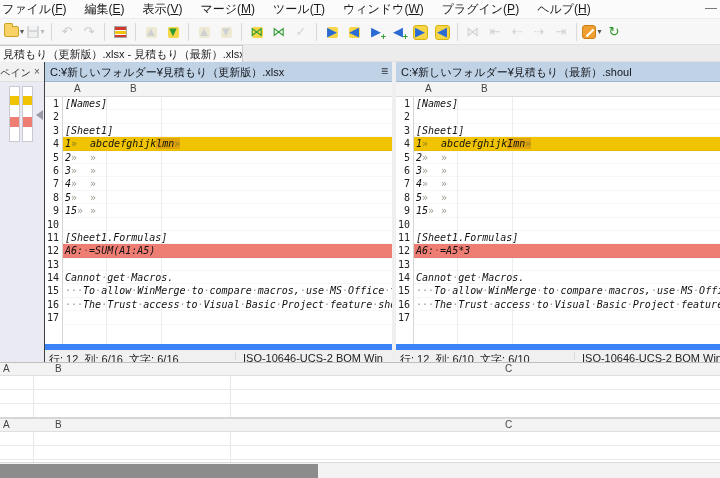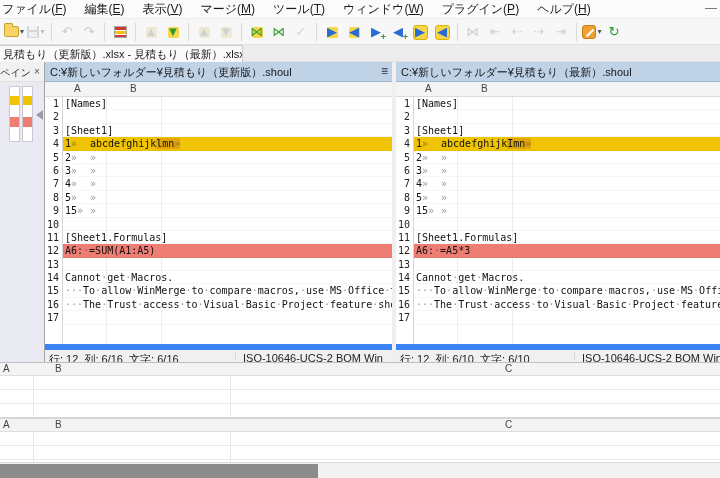--- a/index.html
+++ b/index.html
@@ -1,18 +1,18 @@
 <!DOCTYPE html>
 <html><head>
 <meta charset="utf-8">
 <style>
   * { margin:0; padding:0; box-sizing:border-box; }
   html,body { width:720px; height:478px; overflow:hidden; background:#fff;
     font-family:"Liberation Sans","DejaVu Sans",sans-serif; }
-  #app { position:relative; width:576px; height:478px; background:#a3a3a3; }
+  #app { position:relative; width:576px; height:478px; background:#404040; }
 
   
   .menubar { position:absolute; left:0; top:0; width:720px; height:19px; background:#fbfbfb;
     border-bottom:1px solid #ededed; }
   .menu-items { position:absolute; left:-7px; top:0; height:19px; display:flex; align-items:center; }
   .menu-item { font-size:12px; color:#1a1a1a; padding:0 9px; height:19px; line-height:19px; white-space:nowrap; cursor:default; }
   .menu-item u { text-decoration:underline; }
   .win-min { position:absolute; right:2px; top:2px; width:14px; height:14px; color:#666;
     font-size:12px; line-height:12px; text-align:center; }
 
@@ -84,25 +84,25 @@
   .vline.c1 { left:61px;  background:#ededed; }
   .vline.c2 { left:116px; background:#ededed; }
   .rows { position:absolute; left:0; top:15px; right:0; z-index:1; }
   .erow { display:flex; height:13.4px; }
   .erow .ln { width:17px; flex:0 0 17px; font-family:"DejaVu Sans Mono",monospace; font-size:10px;
     line-height:13px; text-align:right; padding-right:3px; color:#222; background:#fff; }
   .erow .code { flex:1; font-family:"DejaVu Sans Mono",monospace; font-size:10px; line-height:13px;
     white-space:pre; padding-left:3px; border-bottom:1px solid rgba(0,0,0,0.035); overflow:hidden; }
   .erow.diff .code { background:#f0c402; }
   .erow.sel  .code { background:#ee7e74; }
-  .sg-t { color:#111; }
+  .sg-t { color:#111;font-style:italic; }
   .sg-w { color:#9b968a; }
   .erow.diff .sg-w { color:#8c7a26; }
   .erow.sel  .sg-w { color:#8a4a44; }
-  .sg-wd { background:#e0a50b; color:#111; }
+  .sg-wd { background:#e0a50b; color:#111;font-style:italic; }
   .sg-ww { background:#e0a50b; color:#8c7a26; }
 
   
   .statusbar { position:absolute; left:0; right:0; bottom:0; height:18px; background:#f0f0f0;
     border-top:6px solid #3b82f6; font-size:11px; color:#222; }
   .st-pos { position:absolute; left:4px; top:2px; white-space:pre; }
   .st-enc { position:absolute; top:2px; white-space:pre; }
   .pane.left  .st-enc { left:198px; }
   .pane.right .st-enc { left:186px; }
   .st-div { position:absolute; top:2px; bottom:2px; width:1px; background:#dadada; }
@@ -273,21 +273,21 @@
           <div class="loc-bar" style="left: 22px;">
             <div class="loc-band" style="top: 9px; height: 9px; background: rgb(240, 196, 2);"></div>
             <div class="loc-band" style="top: 30px; height: 10px; background: rgb(238, 126, 116);"></div>
           </div>
           <div class="loc-marker" style="top: 28px;"></div>
         </div>
     </div>
 
     <div class="pane left">
       <div class="pane-header">
-        <span class="path">C:¥新しいフォルダー¥見積もり（更新版）.shoul</span>
+        <span class="path">C:¥新しいフォルダー¥見積もり（更新版）.xlsx</span>
         <span class="burger">≡</span>
       </div>
       <div class="editor">
         <div class="vline g"></div>
         <div class="vline c1"></div>
         <div class="vline c2"></div>
         <div class="colhead" id="colhead-left">
             <span>A</span>
             <span>B</span>
           </div>

